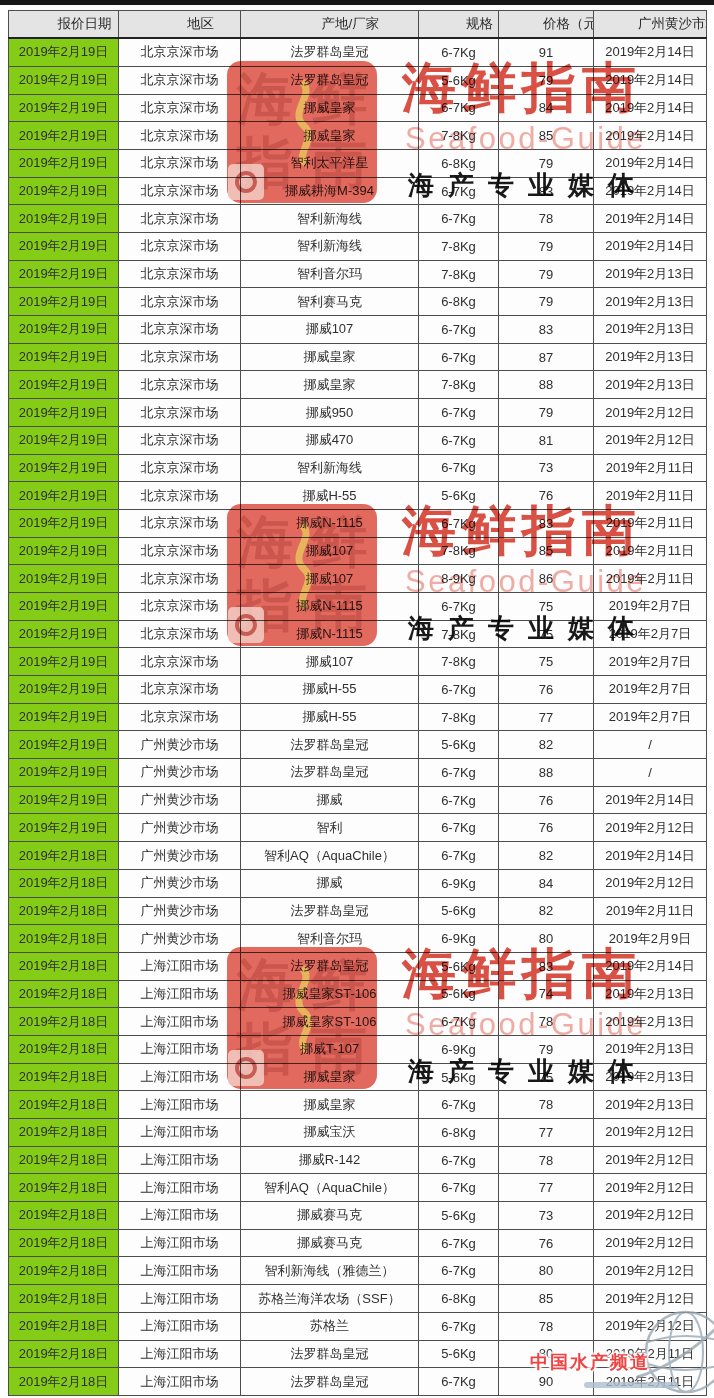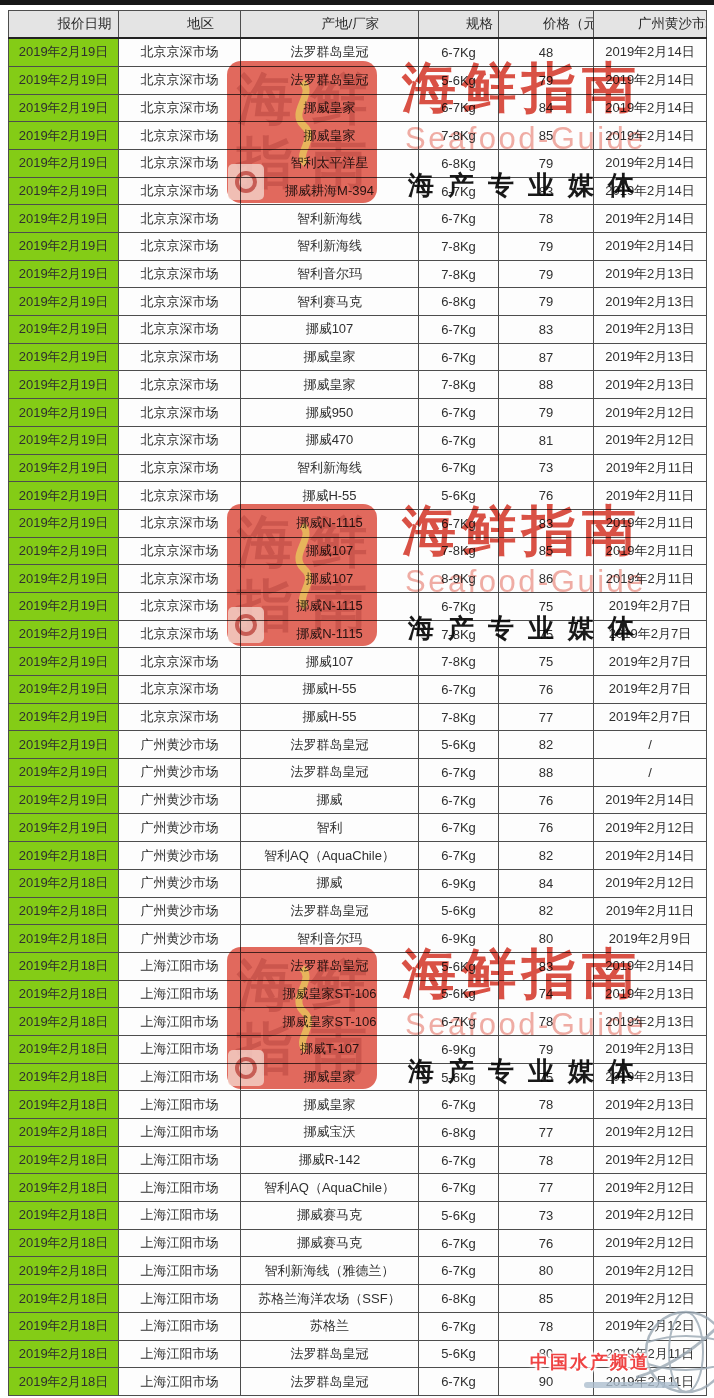--- a/index.html
+++ b/index.html
@@ -81,21 +81,21 @@
       <th>价格（元/Kg）</th>
       <th>广州黄沙市场</th>
     </tr>
   </thead>
   <tbody>
       <tr>
         <td>2019年2月19日</td>
         <td>北京京深市场</td>
         <td>法罗群岛皇冠</td>
         <td>6-7Kg</td>
-        <td>48</td>
+        <td>91</td>
         <td>2019年2月14日</td>
       </tr>
       <tr>
         <td>2019年2月19日</td>
         <td>北京京深市场</td>
         <td>法罗群岛皇冠</td>
         <td>5-6Kg</td>
         <td>79</td>
         <td>2019年2月14日</td>
       </tr>

